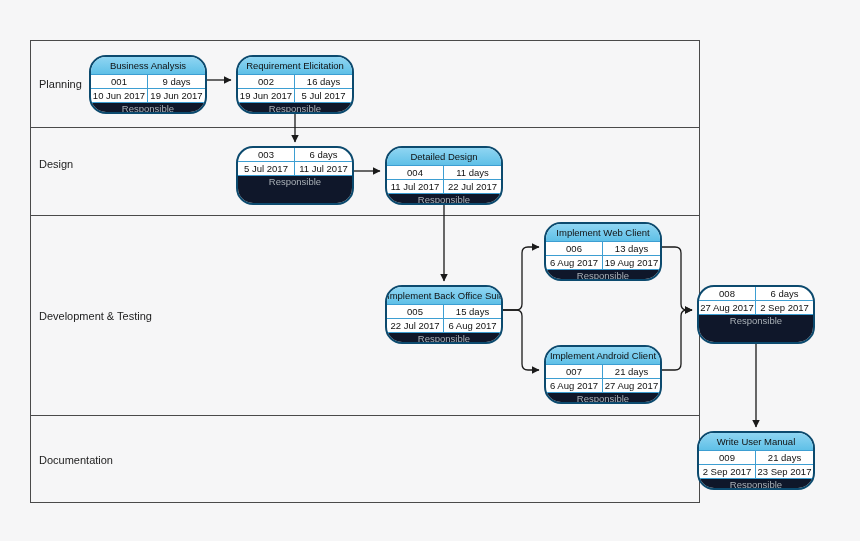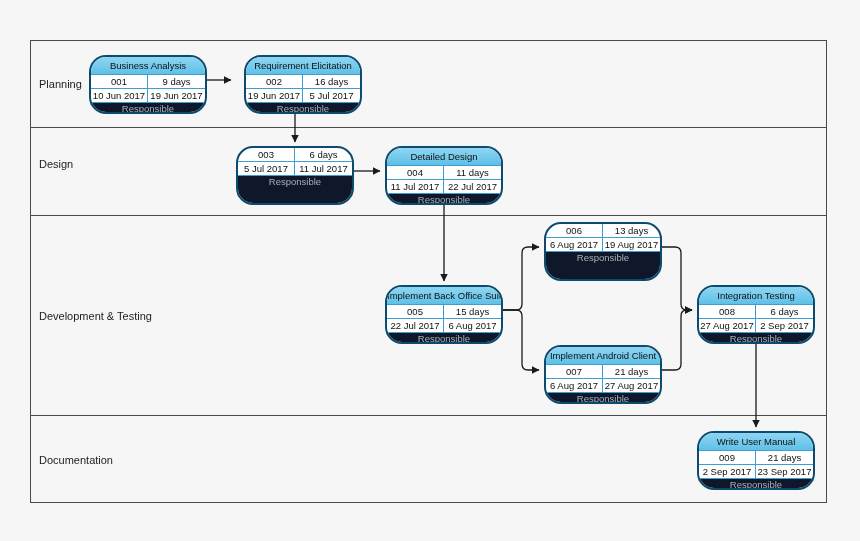--- a/index.html
+++ b/index.html
@@ -6,21 +6,21 @@
   body{
     width:860px;height:541px;position:relative;overflow:hidden;
     background:#f6f6f7;
     font-family:"Liberation Sans","DejaVu Sans",sans-serif;
     -webkit-font-smoothing:antialiased;
   }
   .stage{position:absolute;left:0;top:0;width:860px;height:541px;}
 
   
   .diagram{
-    position:absolute;left:30px;top:40px;width:797px;height:463px;
+    position:absolute;left:30px;top:40px;width:670px;height:463px;
     border:1.5px solid #4a4a4a;box-sizing:border-box;background:transparent;
   }
   .lane-divider{
     position:absolute;left:0;width:100%;height:0;
     border-top:1.5px solid #4a4a4a;
   }
   .lane-label{
     position:absolute;left:8px;font-size:11px;color:#1c1c1c;white-space:nowrap;
   }
 
@@ -88,21 +88,21 @@
     <div class="task-title">Business Analysis</div>
     <div class="task-grid">
       <div class="cell">001</div>
       <div class="cell">9 days</div>
       <div class="cell">10 Jun 2017</div>
       <div class="cell">19 Jun 2017</div>
     </div>
     <div class="task-footer">Responsible</div>
   </div>
 
-  <div class="task" style="left:244px;top:55px">
+  <div class="task" style="left:236px;top:55px">
     <div class="task-title">Requirement Elicitation</div>
     <div class="task-grid">
       <div class="cell">002</div>
       <div class="cell">16 days</div>
       <div class="cell">19 Jun 2017</div>
       <div class="cell">5 Jul 2017</div>
     </div>
     <div class="task-footer">Responsible</div>
   </div>
 
@@ -132,20 +132,21 @@
     <div class="task-grid">
       <div class="cell">005</div>
       <div class="cell">15 days</div>
       <div class="cell">22 Jul 2017</div>
       <div class="cell">6 Aug 2017</div>
     </div>
     <div class="task-footer">Responsible</div>
   </div>
 
   <div class="task" style="left:544px;top:222px">
+    <div class="task-title">Implement Web Client</div>
     <div class="task-grid">
       <div class="cell">006</div>
       <div class="cell">13 days</div>
       <div class="cell">6 Aug 2017</div>
       <div class="cell">19 Aug 2017</div>
     </div>
     <div class="task-footer">Responsible</div>
   </div>
 
   <div class="task" style="left:544px;top:345px">
@@ -153,21 +154,20 @@
     <div class="task-grid">
       <div class="cell">007</div>
       <div class="cell">21 days</div>
       <div class="cell">6 Aug 2017</div>
       <div class="cell">27 Aug 2017</div>
     </div>
     <div class="task-footer">Responsible</div>
   </div>
 
   <div class="task" style="left:697px;top:285px">
-    <div class="task-title">Integration Testing</div>
     <div class="task-grid">
       <div class="cell">008</div>
       <div class="cell">6 days</div>
       <div class="cell">27 Aug 2017</div>
       <div class="cell">2 Sep 2017</div>
     </div>
     <div class="task-footer">Responsible</div>
   </div>
 
   <div class="task" style="left:697px;top:431px">

